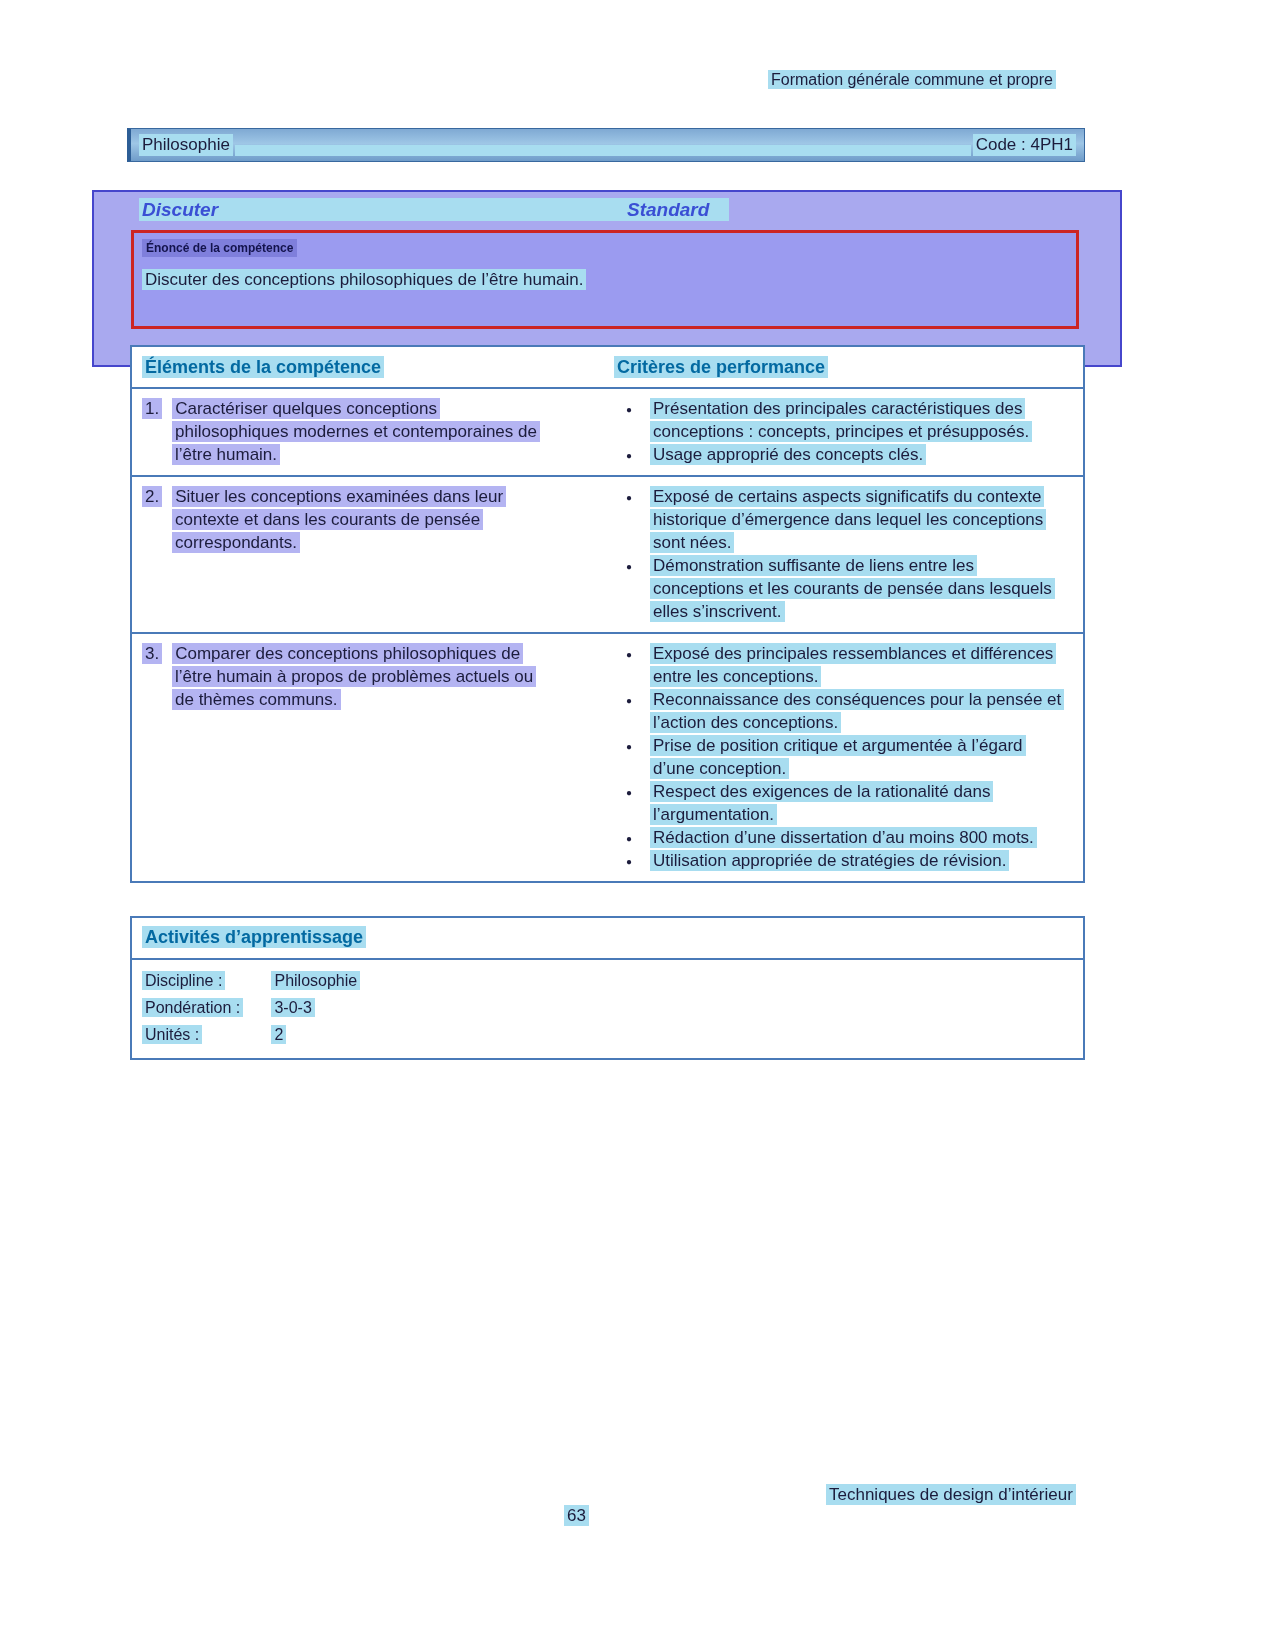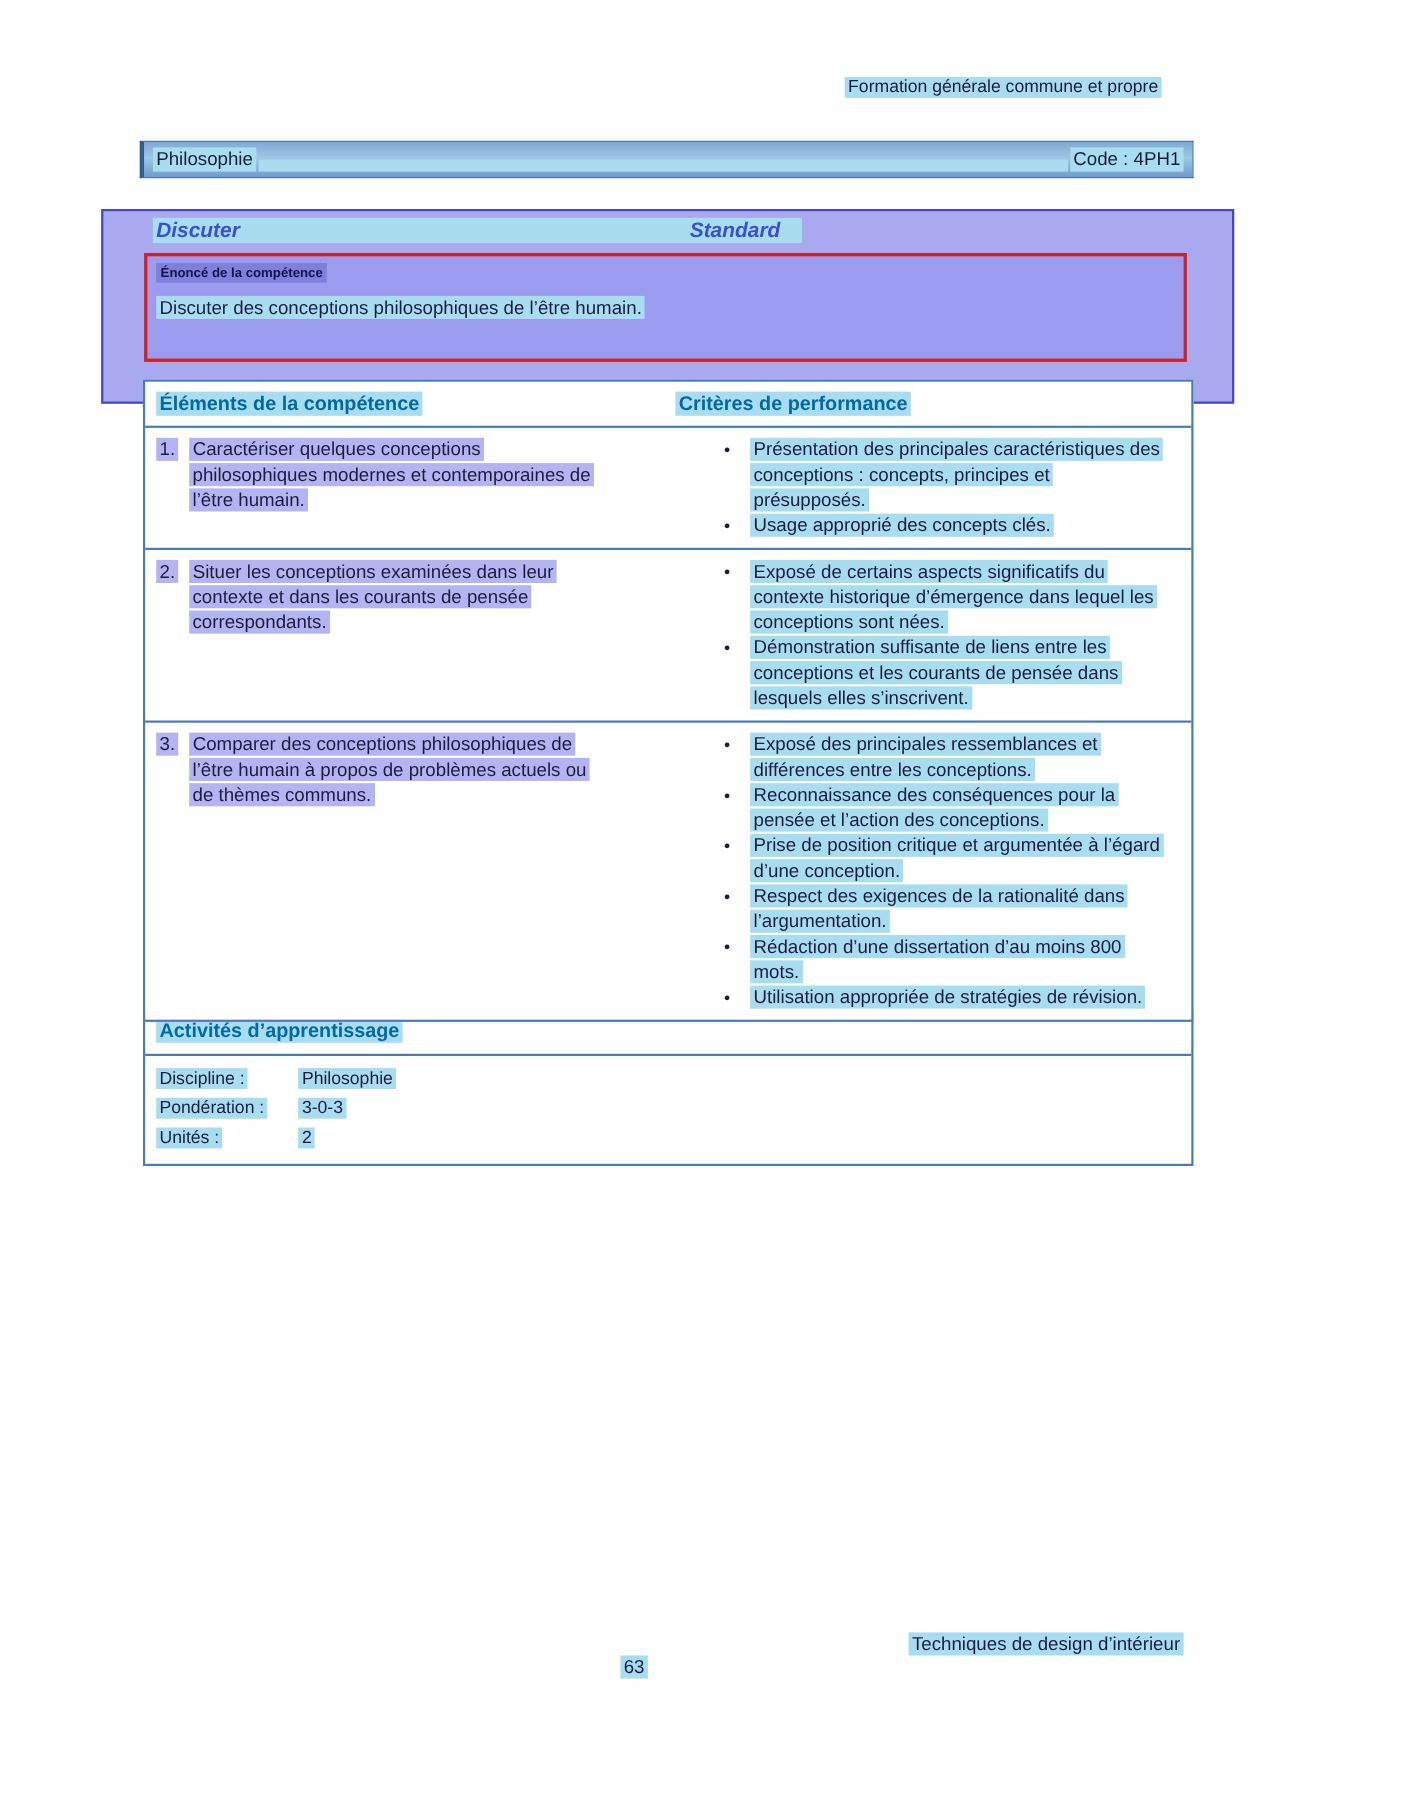--- a/index.html
+++ b/index.html
@@ -39,21 +39,21 @@
   .std-label{left:488px;}
 
   .enonce-box{position:absolute;left:37px;top:38px;width:948px;height:99px;
     background:var(--enonce-bg);border:3px solid var(--red);box-sizing:border-box;padding:8px 8px;}
   .enonce-heading{font-size:12px;font-weight:bold;color:#14144d;}
   .enonce-body{margin-top:13px;font-size:17px;line-height:24px;max-width:450px;}
 
   .comp-table{position:absolute;left:130px;top:345px;width:955px;
     background:#ffffff;border:2px solid var(--border-blue);box-sizing:border-box;z-index:2;}
   .t-head,.t-row{display:grid;grid-template-columns:482px 1fr;}
-  .t-row{border-top:2px solid var(--border-blue);gap:32px;}
+  .t-row{border-top:2px solid var(--border-blue);}
   .t-head{padding:10px 0 9px 0;}
   .t-cell-l{padding:8px 4px 9px 10px;}
   .t-cell-r{padding:8px 21px 9px 0;}
   .t-head .t-cell-l,.t-head .t-cell-r{padding-top:0;padding-bottom:0;}
   .th{font-weight:bold;font-size:18px;color:#0369a1;}
   .el{box-sizing:border-box;max-width:412px;padding-left:30px;text-indent:-30px;
     font-size:17px;line-height:23px;}
   .num{margin-right:10px;}
   .crit{position:relative;box-sizing:border-box;max-width:452px;padding-left:36px;
     font-size:17px;line-height:23px;}

